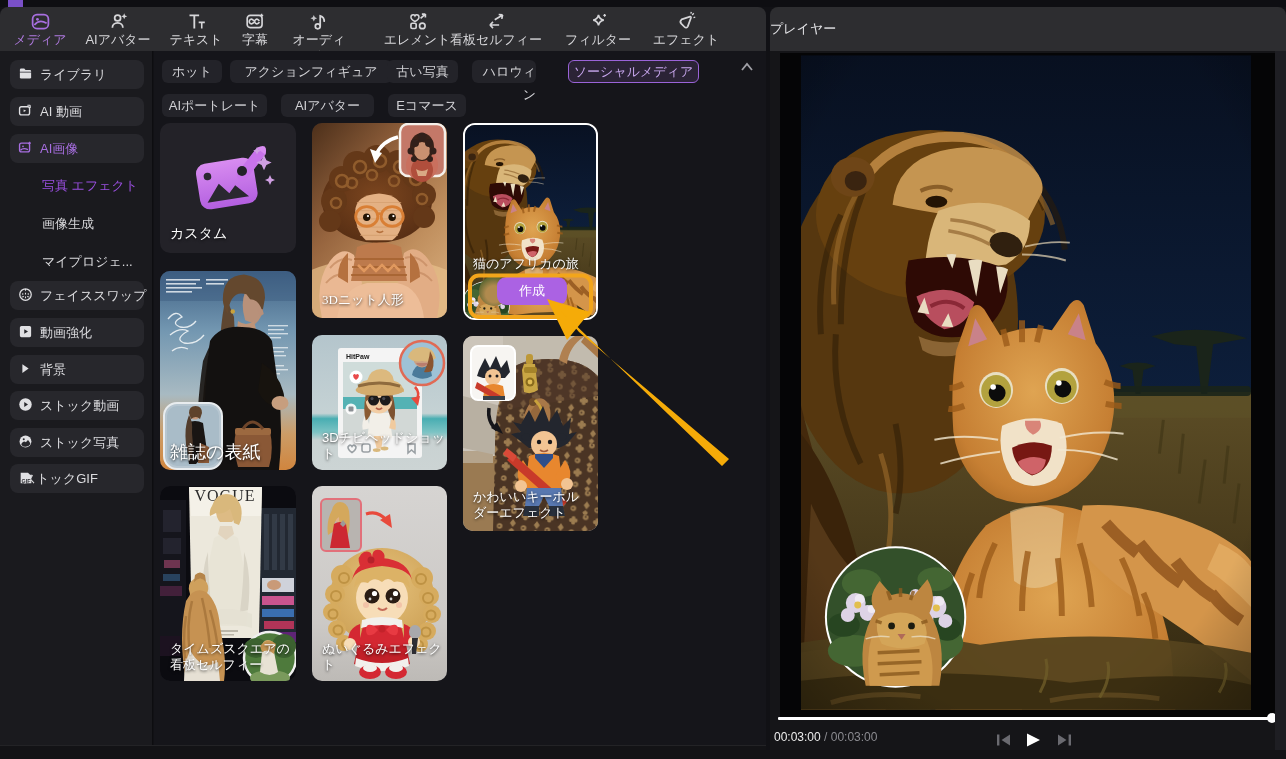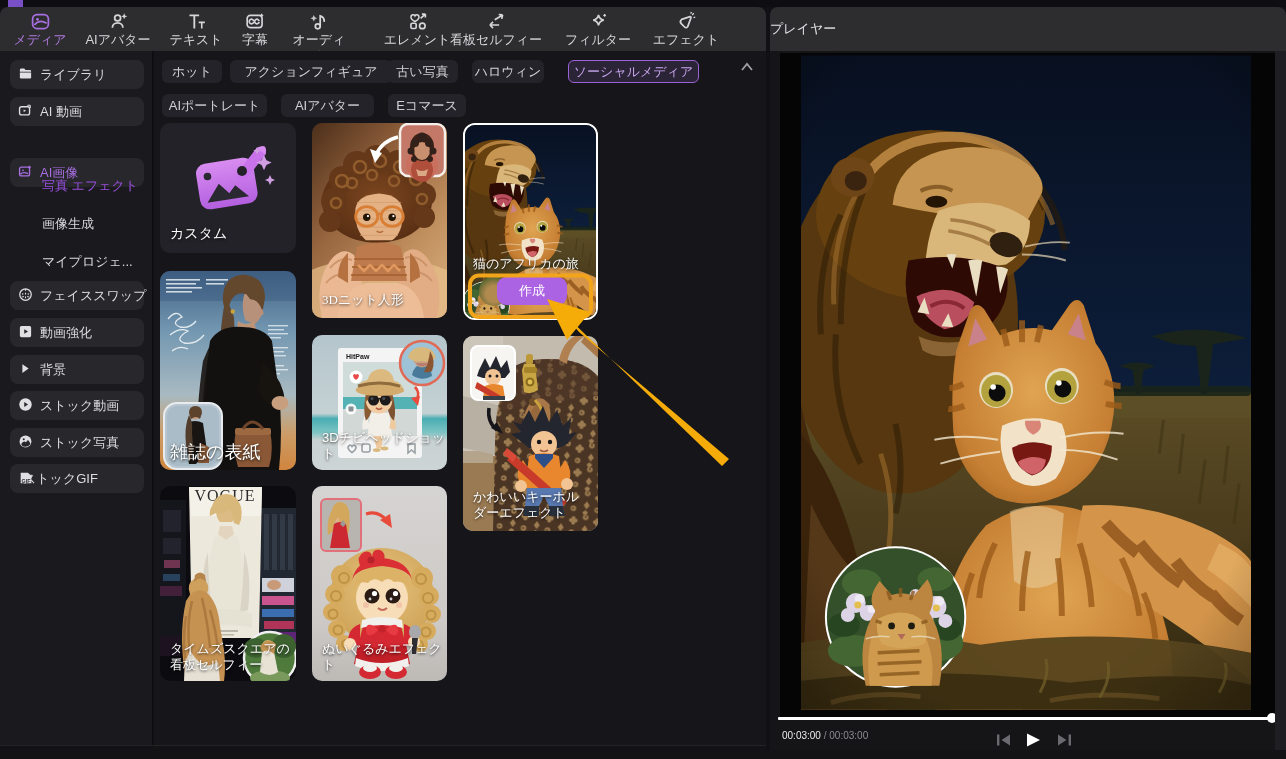--- a/index.html
+++ b/index.html
@@ -353,21 +353,21 @@
         <path d="M3 10.5h18V18a2 2 0 0 1-2 2H5a2 2 0 0 1-2-2z"></path>
       </svg>
     ライブラリ</div>
   <div class="sitem" style="top:46px;">
     <svg width="15" height="15" viewBox="0 0 24 24" fill="none" stroke="#e0e0e3" stroke-width="2.2">
         <rect x="2.5" y="6" width="16" height="13" rx="3"></rect>
         <path d="M9 10.5l4 2-4 2z" fill="#e0e0e3" stroke="none"></path>
         <path d="M15 3.5h4.5M19.5 3.5v4.5" stroke-width="1.8"></path>
       </svg>
     AI 動画</div>
-  <div class="sitem sel" style="top:83px;margin-top:24px;">
+  <div class="sitem sel" style="top:83px;">
     <svg width="15" height="15" viewBox="0 0 24 24" fill="none" stroke="#a76ee0" stroke-width="2.2">
         <rect x="2.5" y="5" width="16" height="14" rx="3"></rect>
         <circle cx="8" cy="10" r="1.4" fill="#a76ee0" stroke="none"></circle>
         <path d="M4 16.5c3-3.5 7-3.5 12-1"></path>
         <path d="M18.5 2.8v4.4M16.3 5h4.4" stroke-width="1.7"></path>
       </svg>
     AI画像</div>
   <div class="ssub sel" style="top:126px;">写真 エフェクト</div>
   <div class="ssub" style="top:164px;">画像生成</div>
   <div class="ssub" style="top:202px;">マイプロジェ...</div>
@@ -409,21 +409,21 @@
         <path d="M4 4h11l5 5v11H4z"></path>
         <text x="12" y="19" font-size="8" font-family="Liberation Sans" font-weight="bold" fill="#27272c" text-anchor="middle">GIF</text>
       </svg>
     ストックGIF</div>
 </div>
 
 <div class="abs" id="midpanel">
   <div class="chip" style="left:8px;top:9px;width:60px;">ホット</div>
   <div class="chip" style="left:76px;top:9px;width:162px;">アクションフィギュア</div>
   <div class="chip" style="left:233px;top:9px;width:71px;">古い写真</div>
-  <div class="chip" style="left:318px;top:9px;width:72px;">ハロウィン</div>
+  <div class="chip" style="left:318px;top:9px;width:64px;text-align:right;">ハロウィン</div>
   <div class="chip sel" style="left:414px;top:9px;width:131px;">ソーシャルメディア</div>
   <svg id="collapse" style="position:absolute;left:586px;top:11px;" width="14" height="10" viewBox="0 0 14 10">
       <path d="M2 8 L7 2 L12 8" stroke="#a0a0a6" stroke-width="1.8" fill="none"></path>
     </svg>
   <div class="chip" style="left:8px;top:43px;width:105px;">AIポートレート</div>
   <div class="chip" style="left:127px;top:43px;width:93px;">AIアバター</div>
   <div class="chip" style="left:234px;top:43px;width:78px;">Eコマース</div>
 
   <div class="card" id="c-custom" style="left:6px;top:72px;width:136px;height:130px;">
     <svg width="136" height="130" viewBox="0 0 136 130" style="position:absolute;left:0;top:0;">
@@ -963,21 +963,21 @@
     <svg style="position:absolute;left:21px;top:2px;" width="450" height="655" viewBox="0 0 452 657">
       <use href="#gafrica"></use>
       <g transform="translate(95,564)">
         <circle cx="0" cy="0" r="71" fill="#fff"></circle>
         <use href="#gafrica_inset"></use>
       </g>
     </svg>
   </div>
   <div style="position:absolute;left:8px;top:666px;width:494px;height:2.5px;background:#fff;border-radius:1px;"></div>
   <div style="position:absolute;left:497px;top:662px;width:10px;height:10px;border-radius:50%;background:#fff;"></div>
-  <div style="position:absolute;left:12px;top:679px;color:#ececec;font-size:10px;">00:03:00 <span style="color:#8b8b90">/ 00:03:00</span></div>
+  <div style="position:absolute;left:4px;top:679px;color:#ececec;font-size:12px;">00:03:00 <span style="color:#8b8b90">/ 00:03:00</span></div>
   <svg style="position:absolute;left:226px;top:680px;" width="80" height="18" viewBox="0 0 80 18">
   <g fill="#6a6a70">
         <rect x="1" y="3.5" width="2.4" height="11"></rect>
         <path d="M14 3.5 L5.5 9 L14 14.5 Z"></path>
       </g>
   <path d="M31 2.5 L44 9 L31 15.5 Z" fill="#fff"></path>
   <g fill="#6a6a70">
         <rect x="72.6" y="3.5" width="2.4" height="11"></rect>
         <path d="M62 3.5 L70.5 9 L62 14.5 Z"></path>
       </g>

